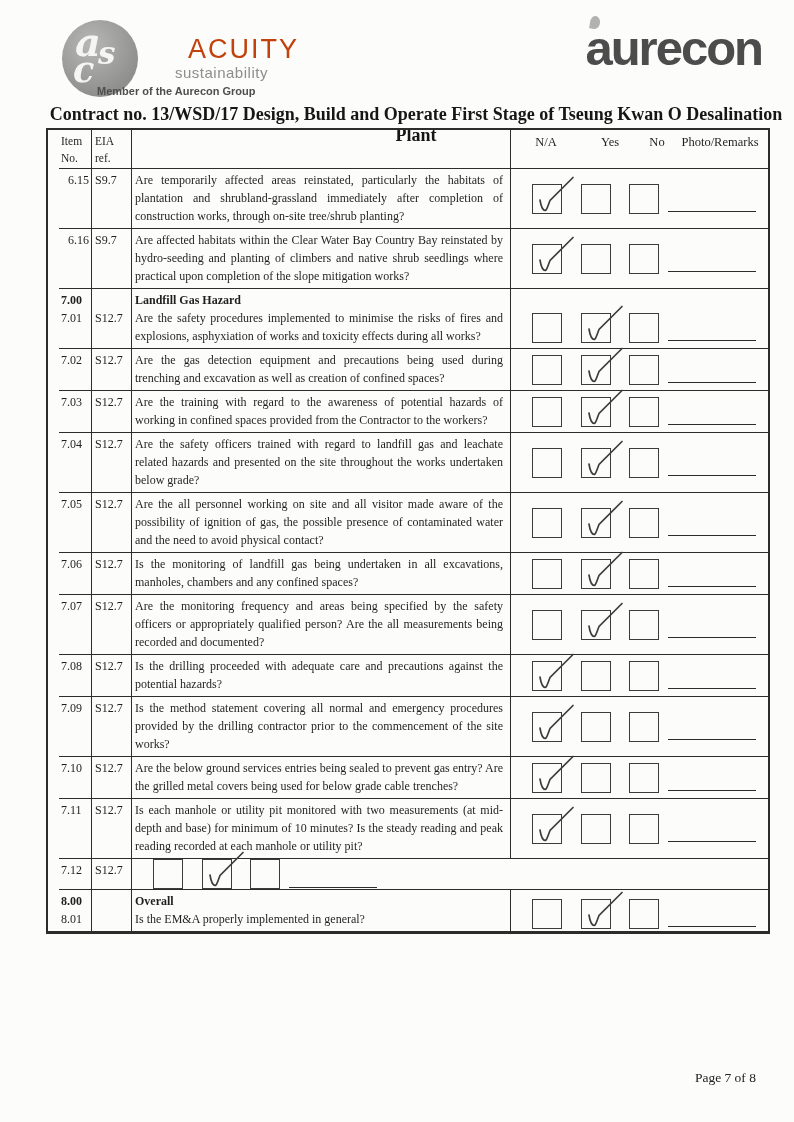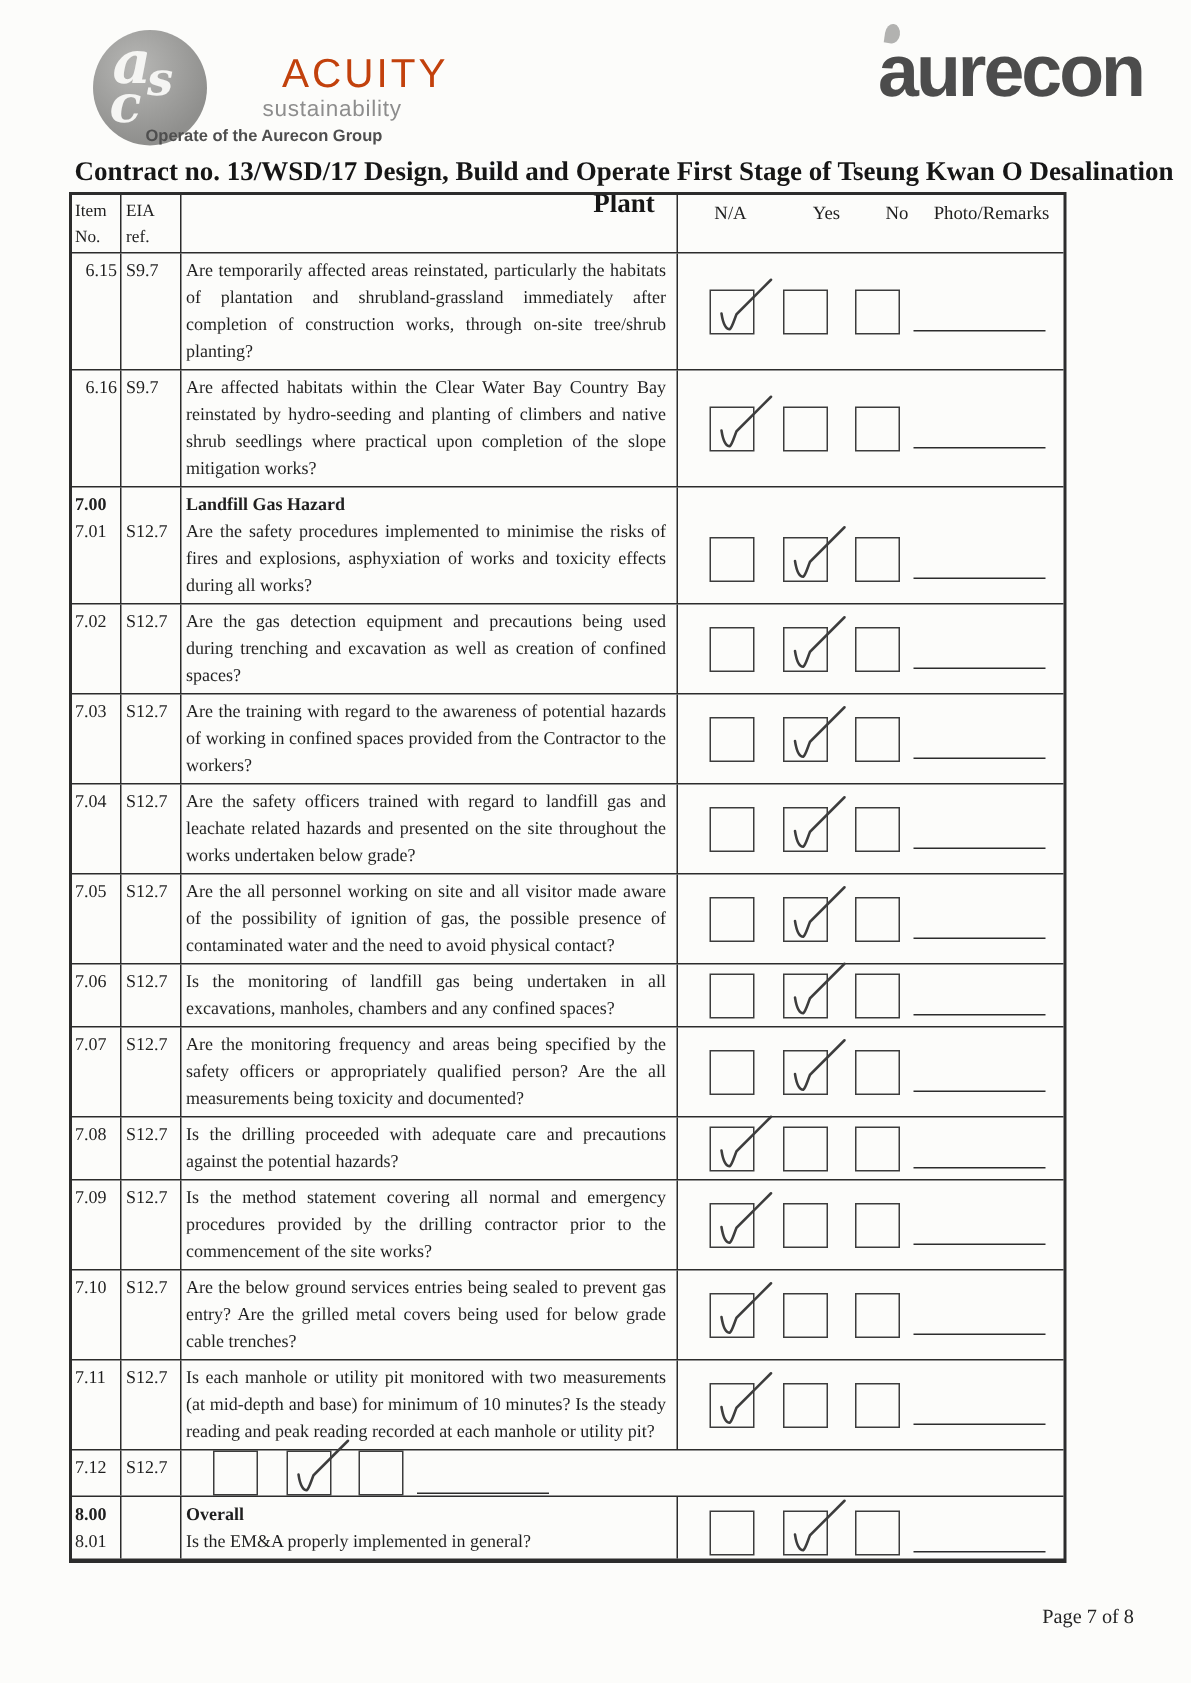--- a/index.html
+++ b/index.html
@@ -44,22 +44,22 @@
   }
 
   
   .doc-title {
     position:absolute; left:46px; right:8px; top:104px; margin:0;
     text-align:center; font-size:18px; font-weight:bold; color:#161616;
   }
 
   
   .table {
-    position:absolute; left:46px; top:128px; width:665px;
-    border:2px solid #2c2c2c; border-bottom-width:3px; box-sizing:border-box;
+    position:absolute; left:46px; top:128px; width:724px;
+    border:2px solid #2c2c2c; border-bottom-width:3px; box-sizing:border-box;padding-left:11px;
   }
   .t-head { display:flex; height:38px; align-items:stretch; }
   .t-row  { display:flex; border-top:1.5px solid #2c2c2c; align-items:stretch; }
 
   .c-item { width:33px; flex:none; border-right:1.2px solid #2c2c2c; box-sizing:border-box;
             padding:2px 2px 3px 2px; font-size:12px; line-height:18px; }
   .c-item.right { text-align:right; }
   .item-a { font-weight:bold; }
   .c-eia  { width:40px; flex:none; border-right:1.2px solid #2c2c2c; box-sizing:border-box;
             padding:2px 1px 3px 3px; font-size:12px; line-height:18px; }
@@ -101,21 +101,21 @@
 
   <div class="hdr">
     <div class="acuity">
       <div class="asc-circle">
         <span class="mg mg-a">a</span>
         <span class="mg mg-s">s</span>
         <span class="mg mg-c">c</span>
       </div>
       <div class="acuity-word">ACUITY</div>
       <div class="acuity-tag">sustainability</div>
-      <div class="acuity-member">Operate of the Aurecon Group</div>
+      <div class="acuity-member">Member of the Aurecon Group</div>
     </div>
     <div class="aurecon">
       <span class="aurecon-mark"></span>
       <span>aurecon</span>
     </div>
   </div>
 
   <h1 class="doc-title">Contract no.  13/WSD/17 Design, Build and Operate First Stage of Tseung Kwan O Desalination Plant</h1>
 
   <div class="table">
@@ -322,21 +322,21 @@
           </div>
         </div>
         <div class="t-row">
           <div class="c-item">
             <div>7.07</div>
           </div>
           <div class="c-eia">
             <div>S12.7</div>
           </div>
           <div class="c-q">
-            <div class="q-text">Are the monitoring frequency and areas being specified by the safety officers or appropriately qualified person? Are the all measurements being toxicity and documented?</div>
+            <div class="q-text">Are the monitoring frequency and areas being specified by the safety officers or appropriately qualified person? Are the all measurements being recorded and documented?</div>
           </div>
           <div class="c-checks">
             <div class="box na"></div>
             <div class="box yes">
               <svg class="tick" viewBox="0 0 46 44">
                 <path d="M10 26 C11 32.5,13 36.5,15.5 36.5 C17 35.5,18 31.5,20 26.5 L43 3.5" fill="none" stroke="#3d3d3d" stroke-width="1.7" stroke-linecap="round"></path>
               </svg>
             </div>
             <div class="box no"></div>
             <div class="remark">

